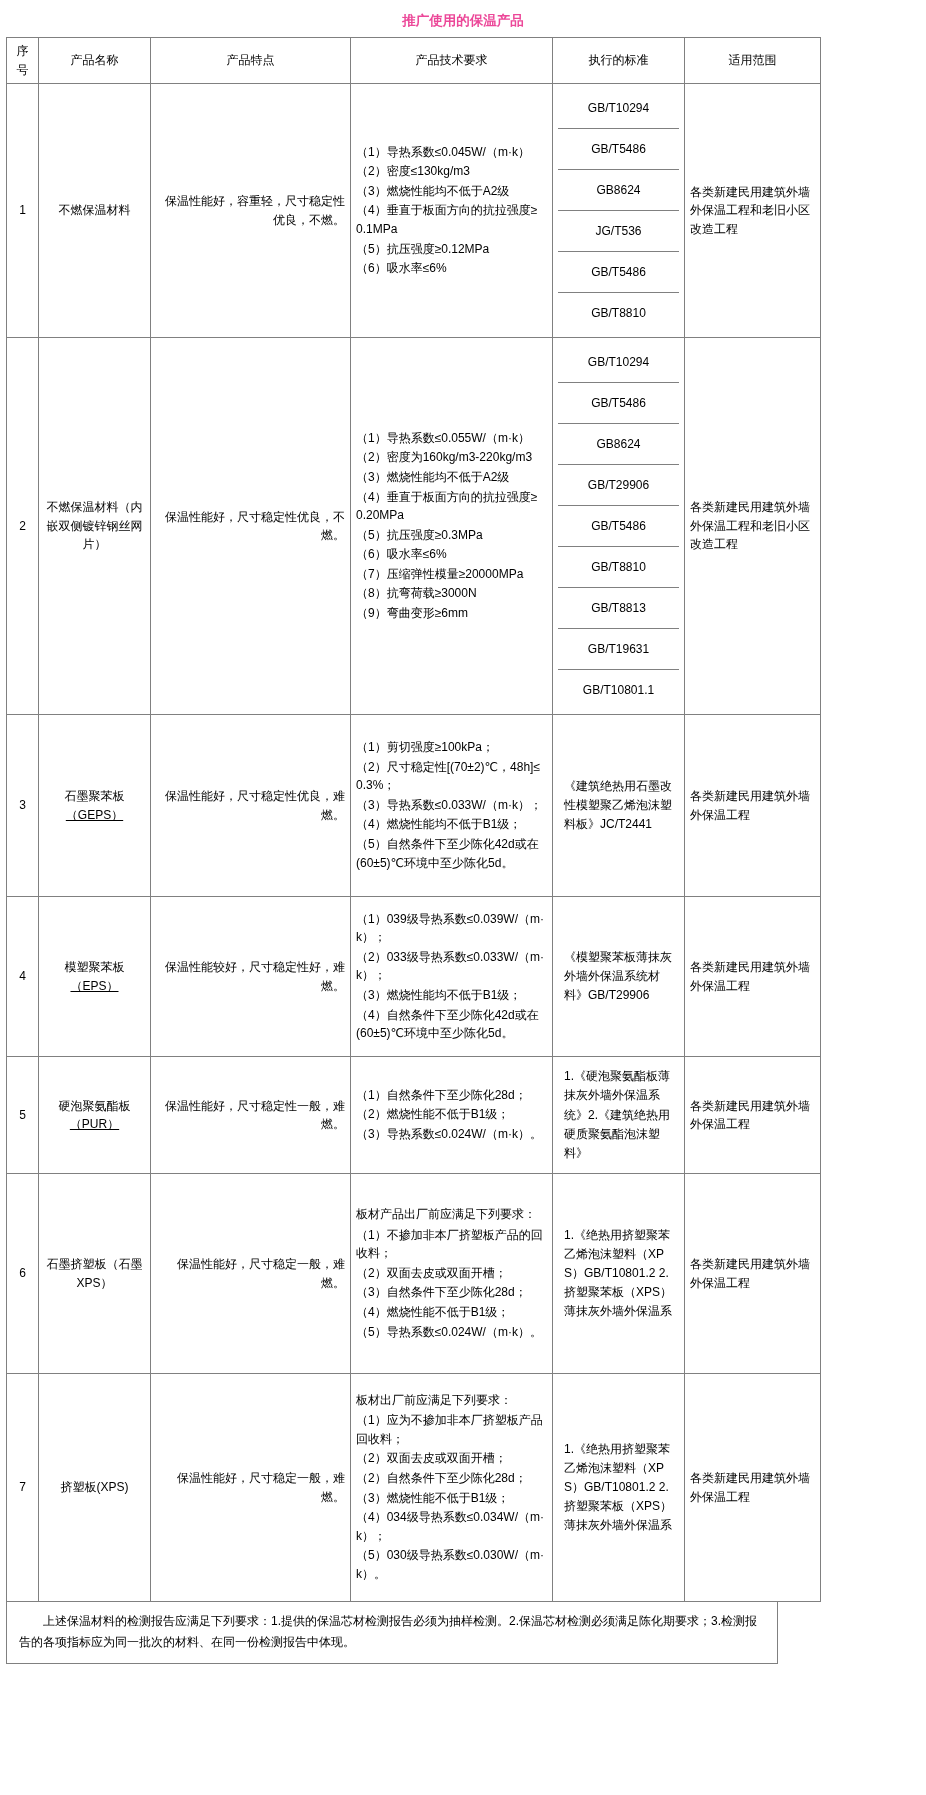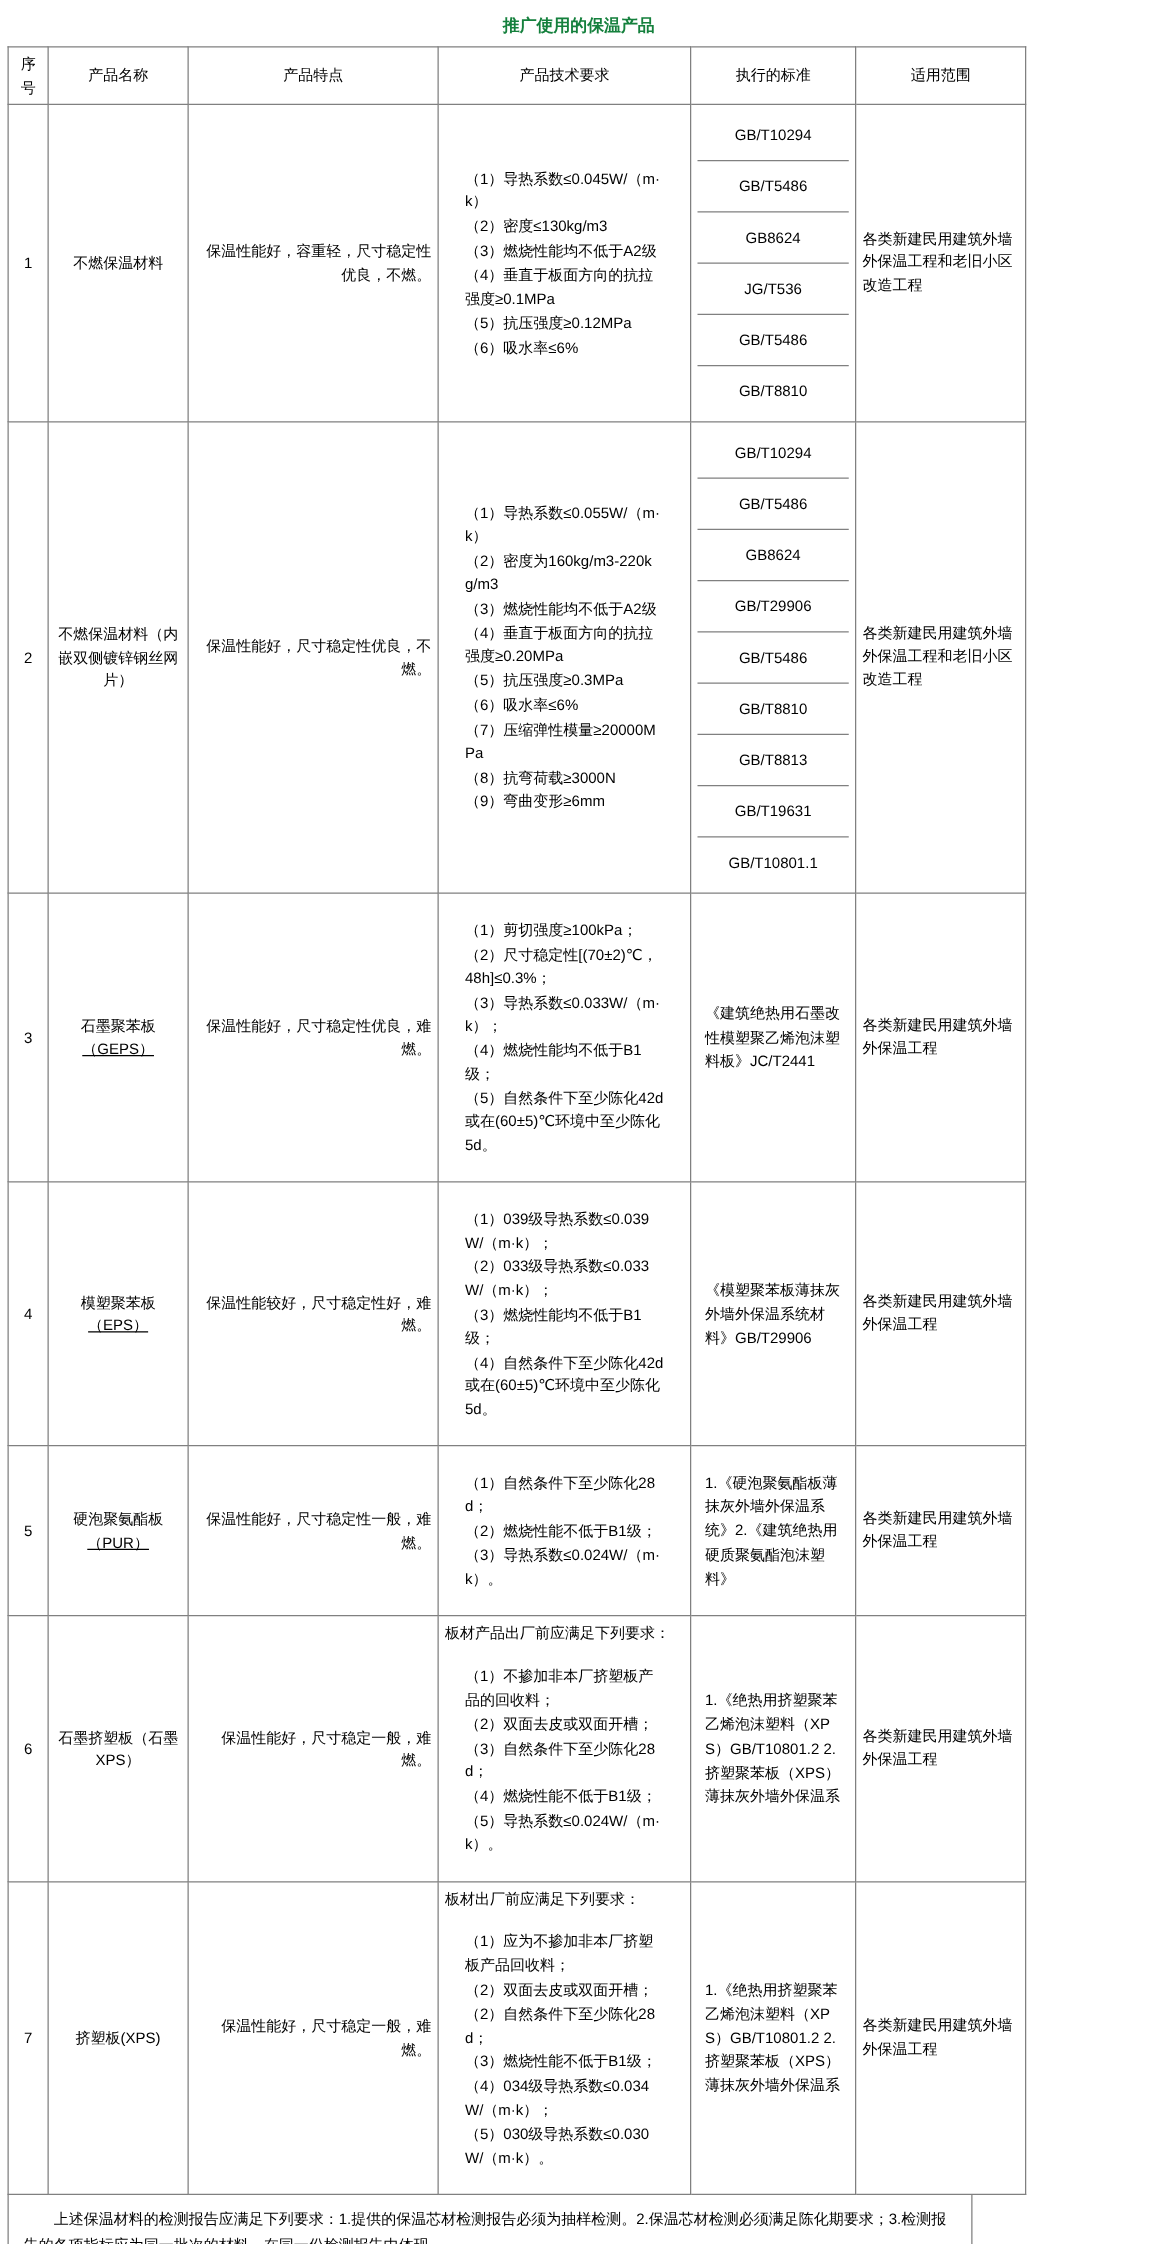--- a/index.html
+++ b/index.html
@@ -14,21 +14,21 @@
   }
   .page {
     width: 926px;
     min-height: 1795px;
     position: relative;
     box-sizing: border-box;
     padding: 6px 6px 6px 6px;
   }
   .doc-title {
     text-align: center;
-    color: #15803d;
+    color: #ec4899;
     font-weight: bold;
     font-size: 13.5px;
     padding: 6px 0 7px 0;
   }
   table.main {
     border-collapse: collapse;
     width: 738px;
     table-layout: fixed;
     margin: 0;
   }
@@ -47,21 +47,21 @@
     font-size: 12.5px;
   }
   .c-no     { width: 32px;  text-align: center; }
   .c-name   { width: 112px; text-align: center; }
   .c-feat   { width: 200px; text-align: left; }
   .c-tech   { width: 202px; text-align: left; }
   .c-std    { width: 132px; text-align: center; padding: 0; }
   .c-scope  { width: 136px; text-align: center; }
 
   .tech-list, .std-list {
-    margin: 16px;
+    margin: 0;
     padding: 0;
     list-style: none;
   }
   .tech-list li {
     margin: 0 0 1px 0;
     text-indent: 0;
   }
   .tech-lead {
     margin: 0 0 2px 0;
   }
@@ -88,21 +88,20 @@
     text-align: left;
     line-height: 1.6;
   }
   .feat-cell {
     text-align: right;
     line-height: 1.6;
   }
   .scope-cell {
     text-align: left;
     line-height: 1.6;
-    font-family: Liberation Mono, monospace;
   }
   .name-cell {
     text-align: center;
     line-height: 1.65;
   }
   .name-cell .sub {
     display: block;
     text-decoration: underline;
   }
   .footer-note {

